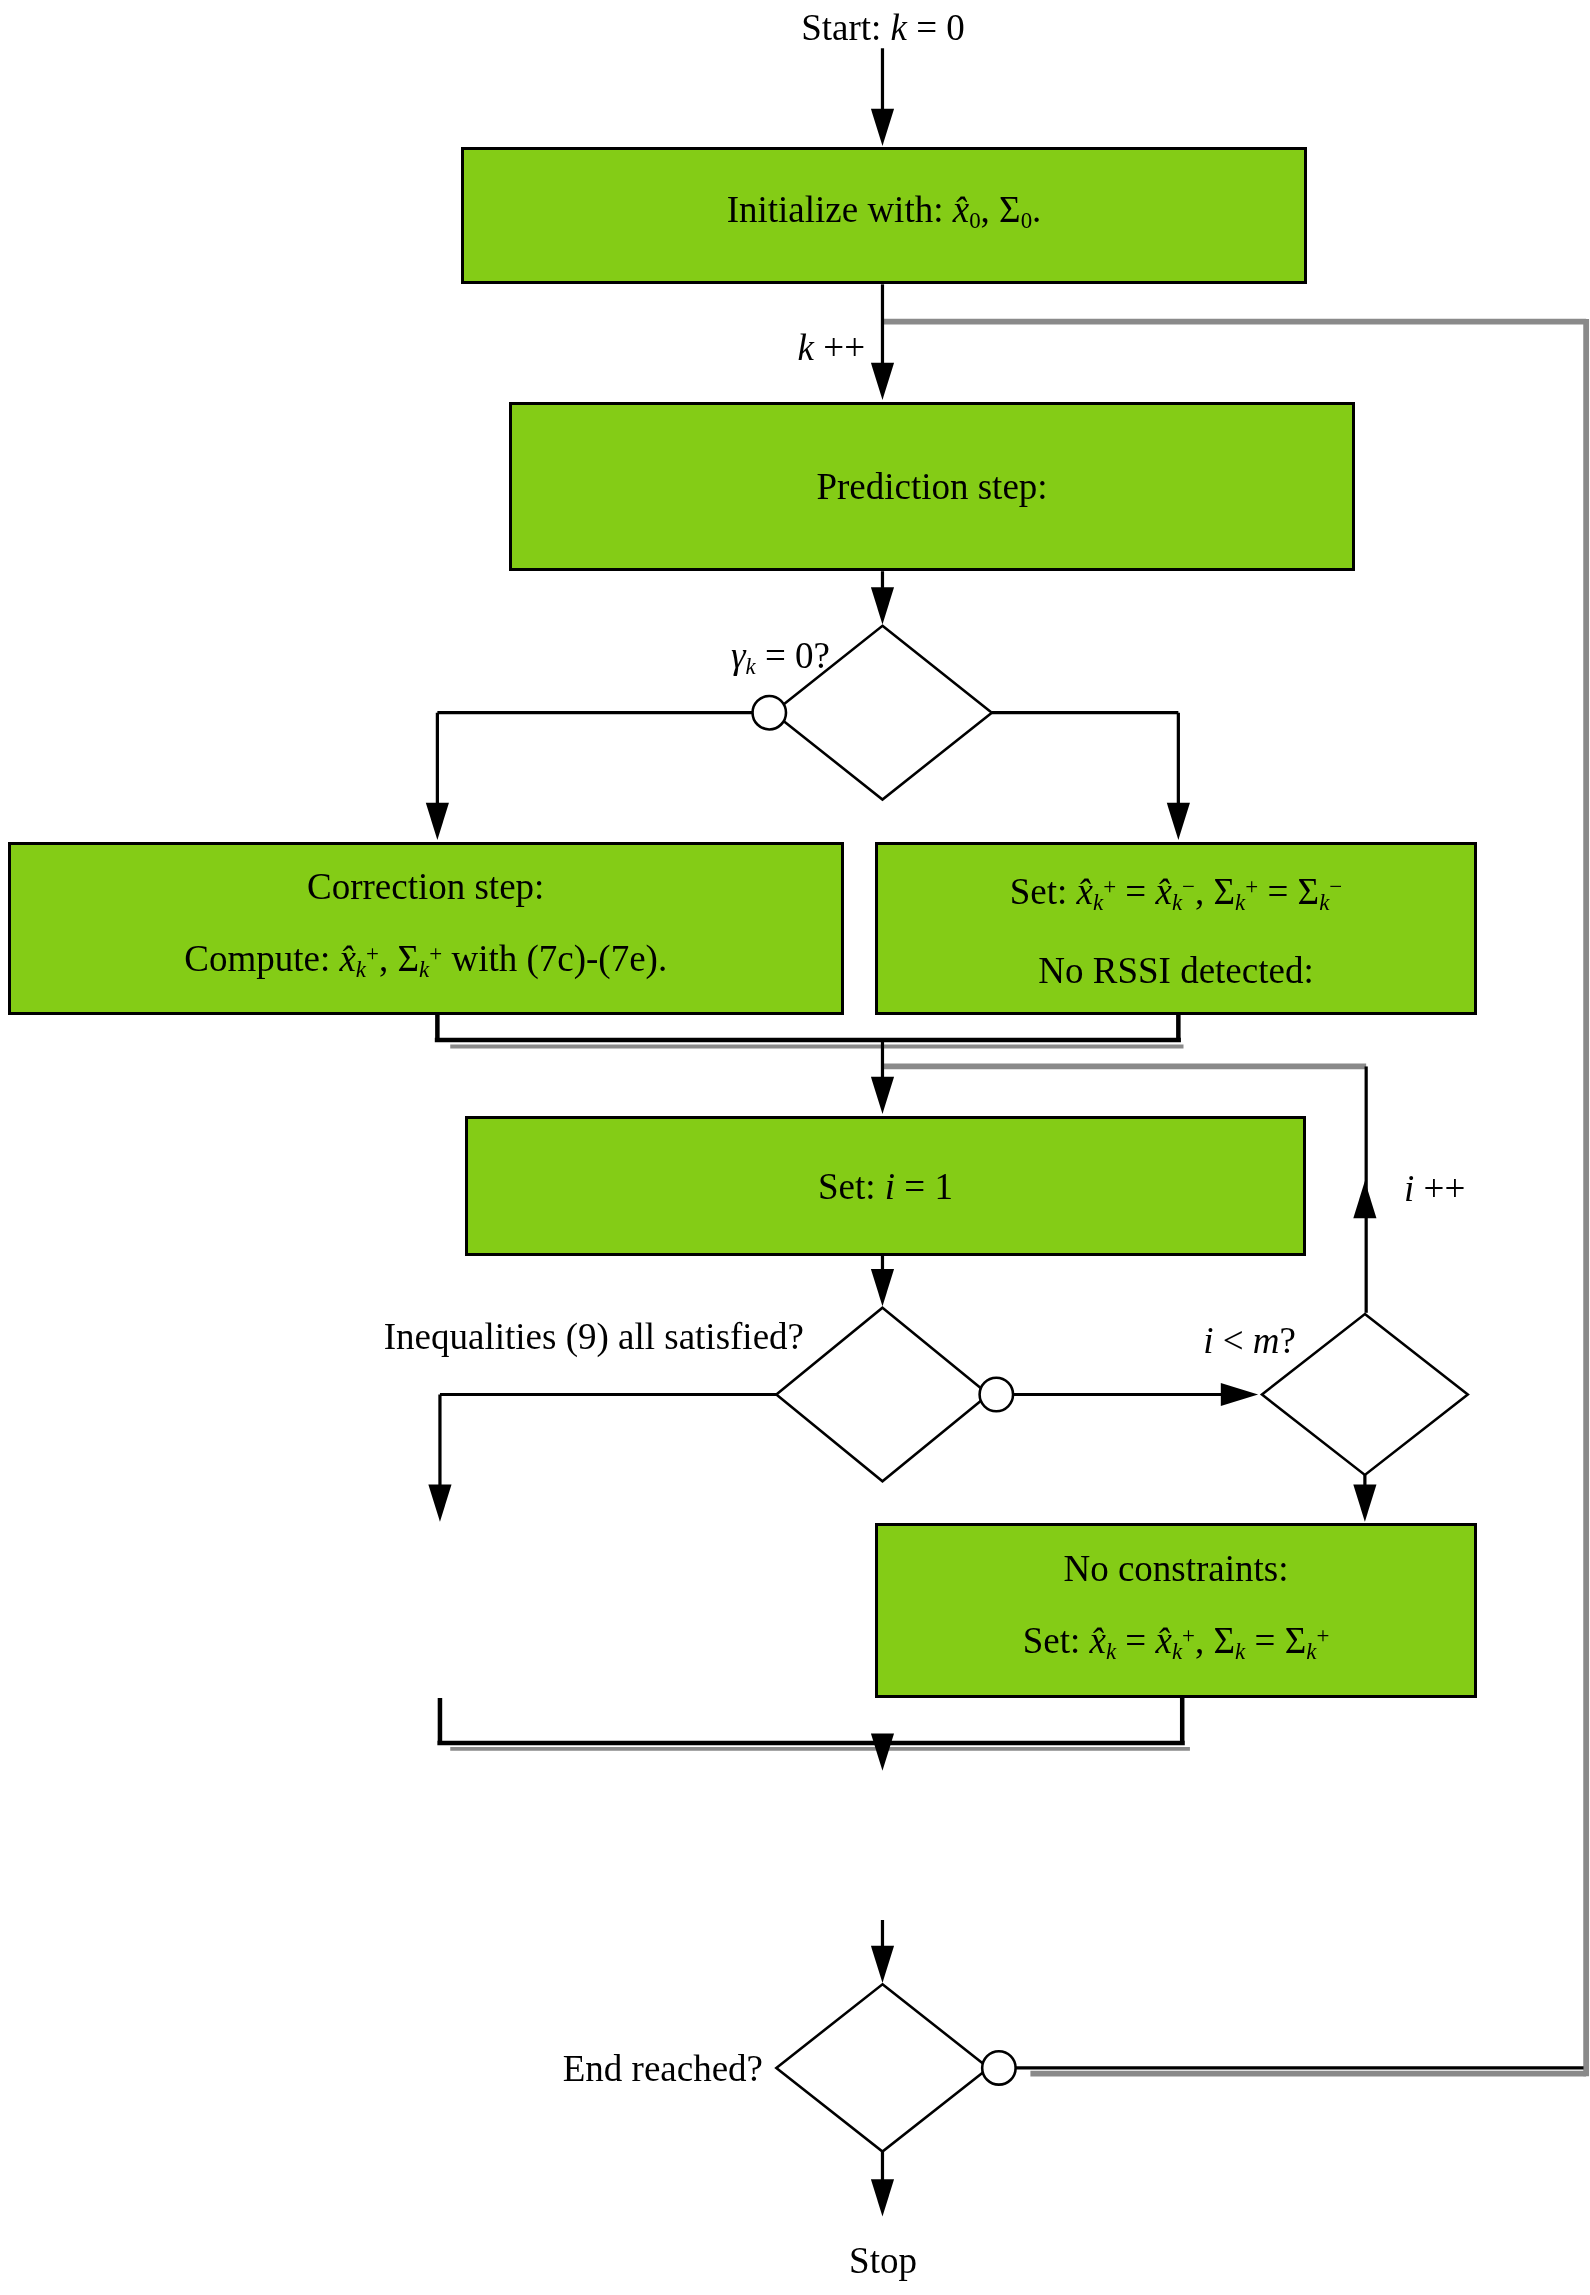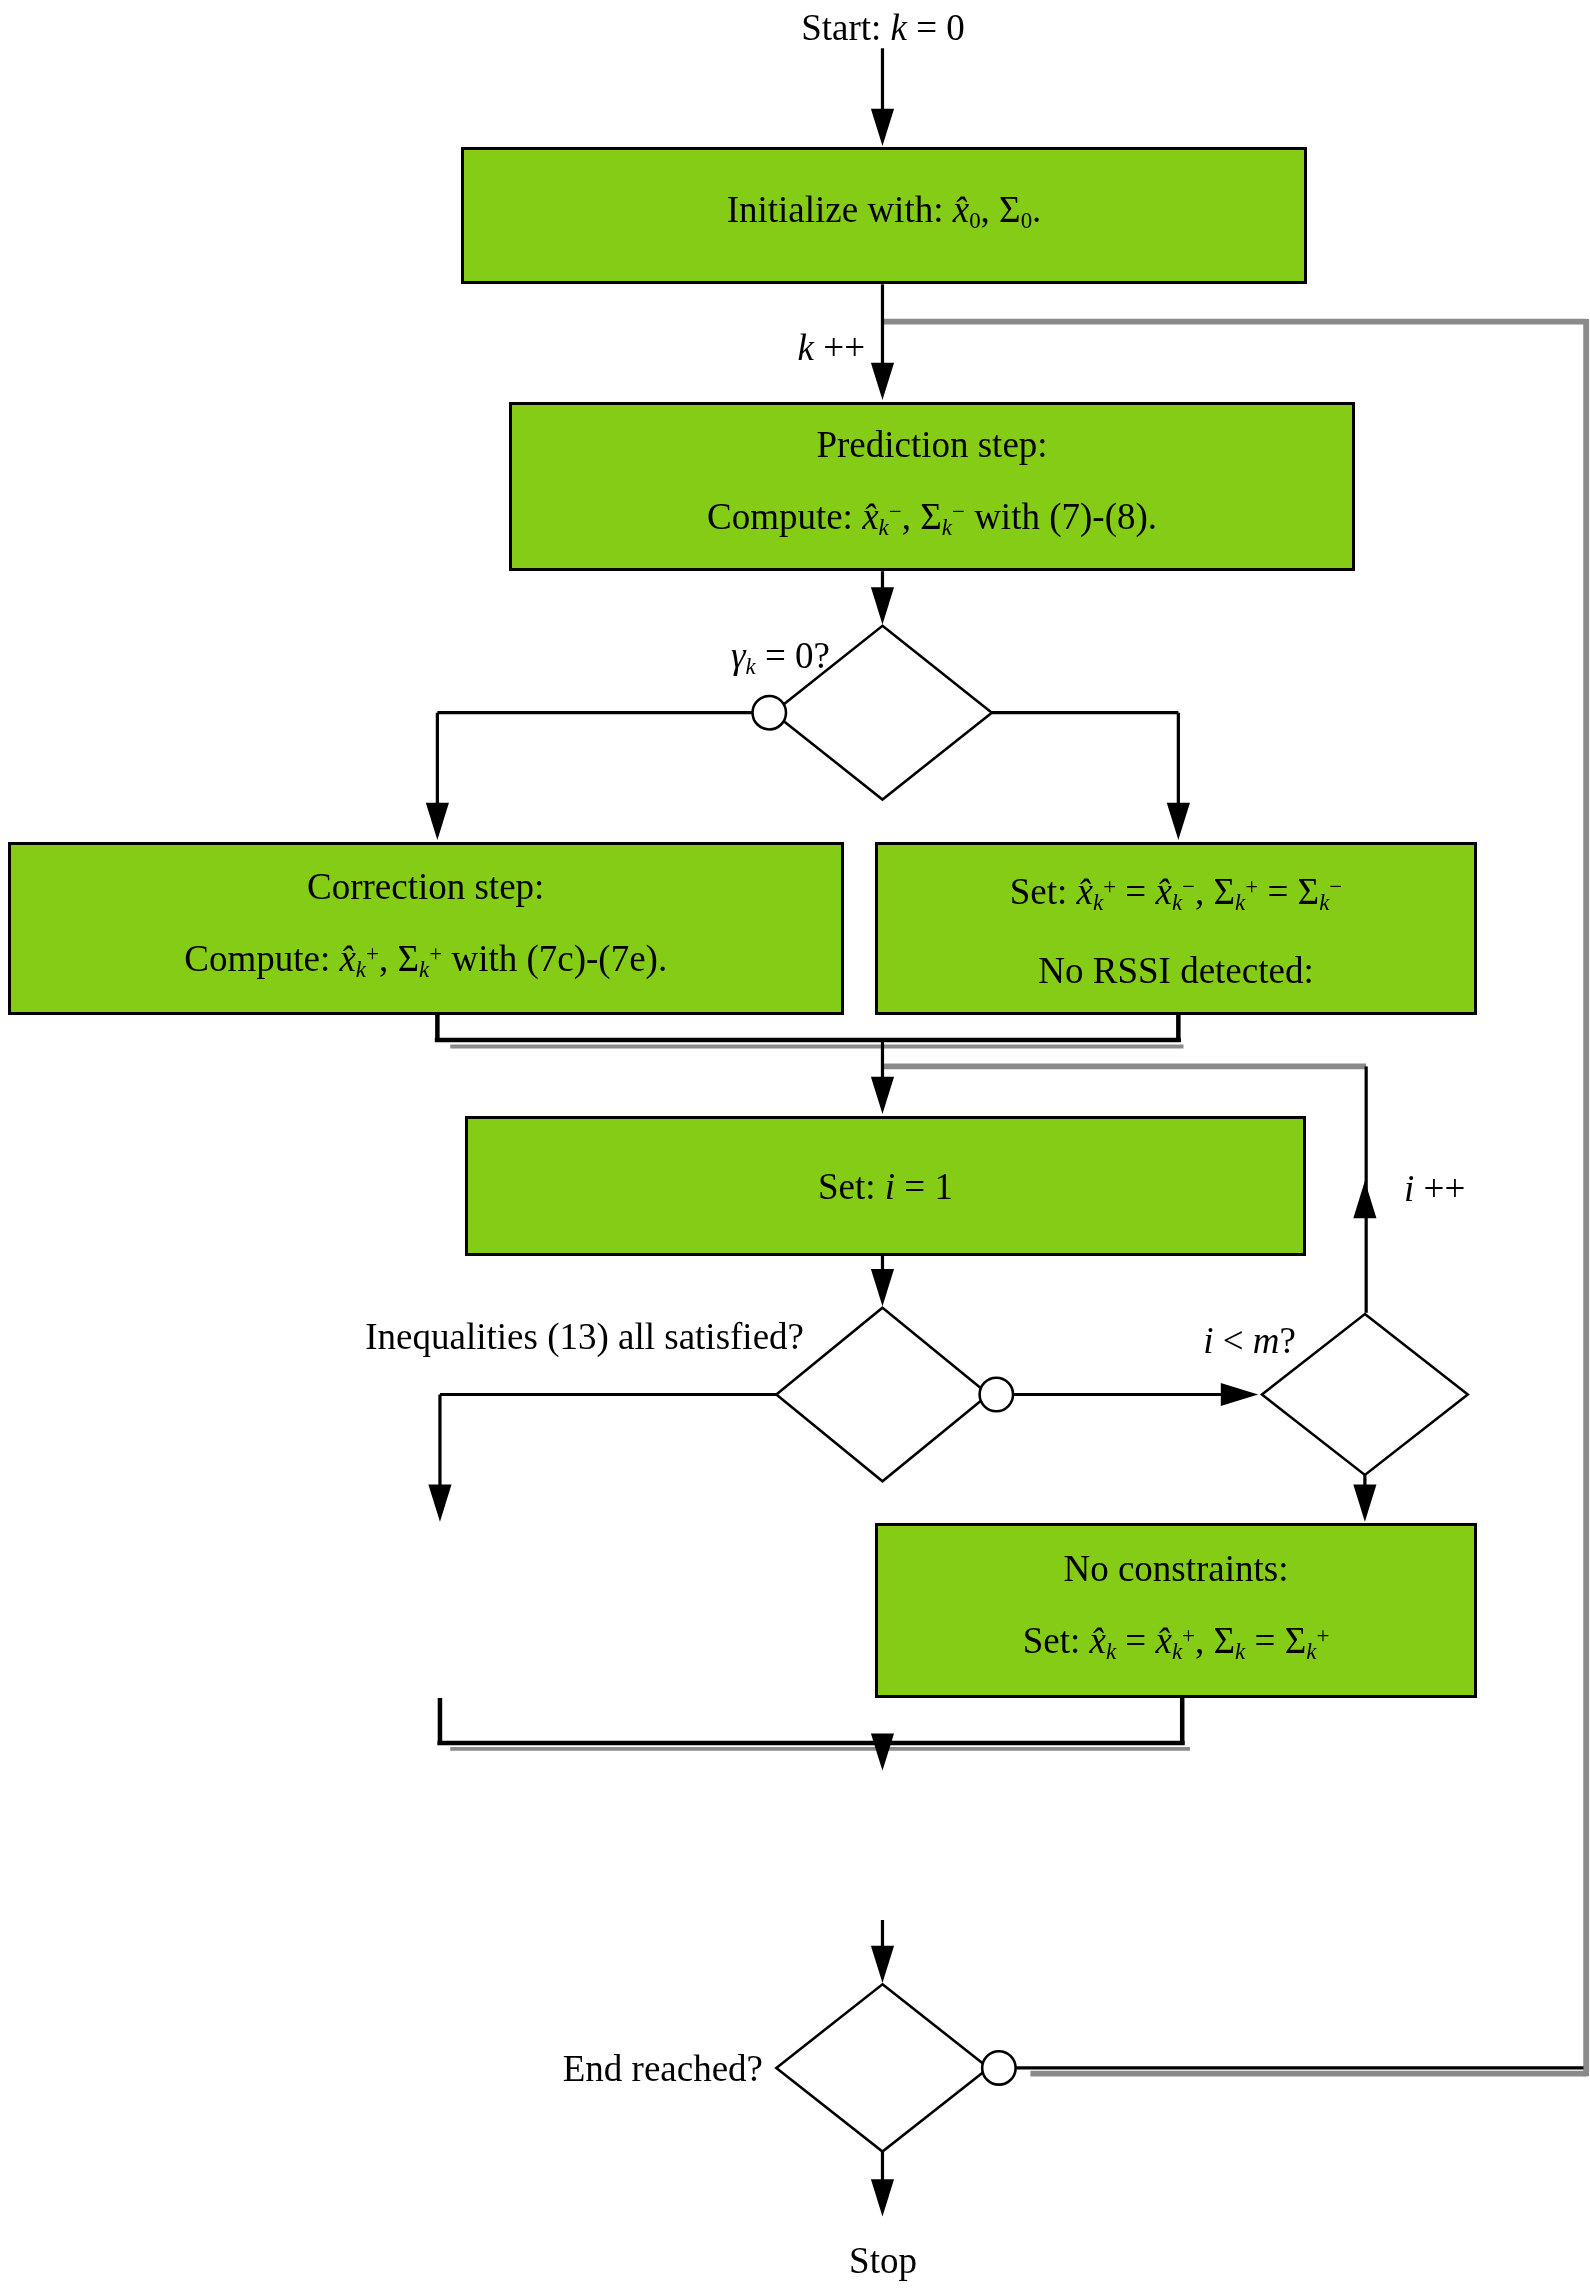--- a/index.html
+++ b/index.html
@@ -69,33 +69,32 @@
     <polygon points="666,2308 702,2308 684,2366" fill="#000"></polygon>
     <polygon points="2104,2308 2140,2308 2122,2366" fill="#000"></polygon>
     <polygon points="1354,2695 1390,2695 1372,2753" fill="#000"></polygon>
     <polygon points="1354,3025 1390,3025 1372,3083" fill="#000"></polygon>
     <polygon points="1354,3388 1390,3388 1372,3446" fill="#000"></polygon>
   </svg>
 
   <div class="lbl c" style="left:658px;top:5.1px;width:450px;">Start: <i>k</i> = 0</div>
   <div class="lbl r" style="left:704px;top:325px;width:161px;"><i>k</i> ++</div>
   <div class="lbl r" style="left:579px;top:633px;width:251px;"><i>γ</i><sub><i>k</i></sub> = 0?</div>
-  <div class="lbl r" style="left:206px;top:1314px;width:598px;">Inequalities (13) all satisfied?</div>
+  <div class="lbl r" style="left:206px;top:1314px;width:598px;">Inequalities (9) all satisfied?</div>
   <div class="lbl r" style="left:1142px;top:1318px;width:154px;"><i>i</i> &lt; <i>m</i>?</div>
   <div class="lbl" style="left:1404px;top:1166px;width:167px;"><i>i</i> ++</div>
   <div class="lbl r" style="left:486px;top:2046px;width:277px;">End reached?</div>
   <div class="lbl c" style="left:722px;top:2238px;width:322px;">Stop</div>
 
   <div class="box" style="left:461px;top:147px;width:840px;height:131px;">
     <div>Initialize with: <i>x̂</i><sub>0</sub>, Σ<sub>0</sub>.</div>
   </div>
 
   <div class="box" style="left:461px;top:402px;width:840px;height:163px;margin-left:48px;">
     <div>Prediction step:</div>
-    <div>Compute: <i>x̂</i><sub><i>k</i></sub><sup>−</sup>, Σ<sub><i>k</i></sub><sup>−</sup> with (7)-(8).</div>
   </div>
 
   <div class="box" style="left:7.7px;top:842px;width:830px;height:167px;">
     <div>Correction step:</div>
     <div>Compute: <i>x̂</i><sub><i>k</i></sub><sup>+</sup>, Σ<sub><i>k</i></sub><sup>+</sup> with (7c)-(7e).</div>
   </div>
 
   <div class="box" style="left:875px;top:842px;width:596px;height:167px;">
     <div>Set: <i>x̂</i><sub><i>k</i></sub><sup>+</sup> = <i>x̂</i><sub><i>k</i></sub><sup>−</sup>, Σ<sub><i>k</i></sub><sup>+</sup> = Σ<sub><i>k</i></sub><sup>−</sup></div>
     <div>No RSSI detected:</div>

